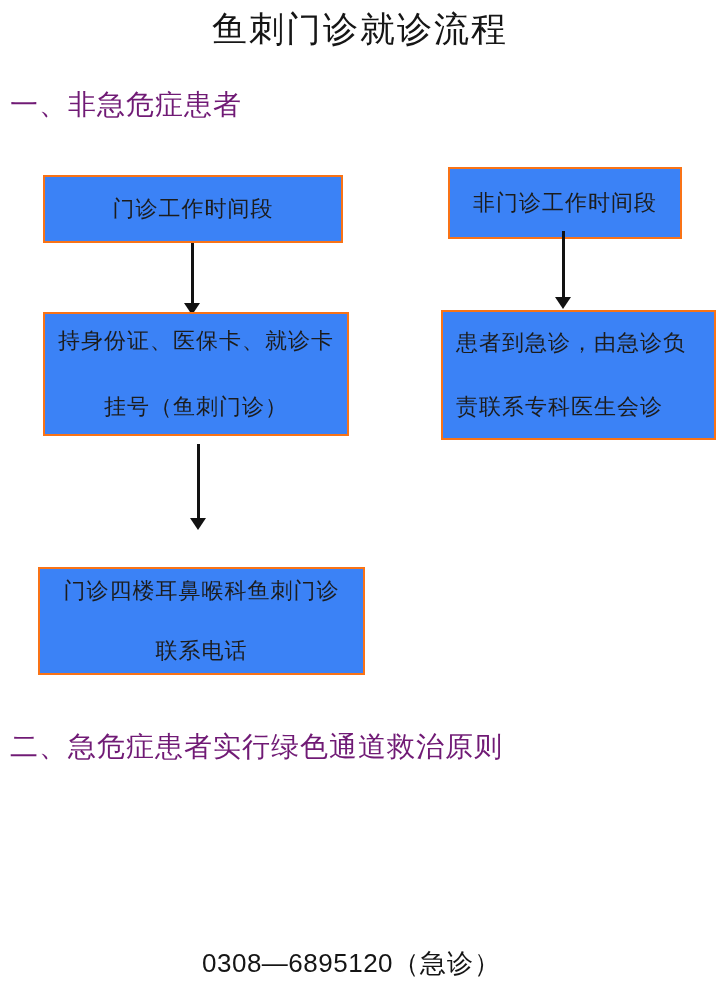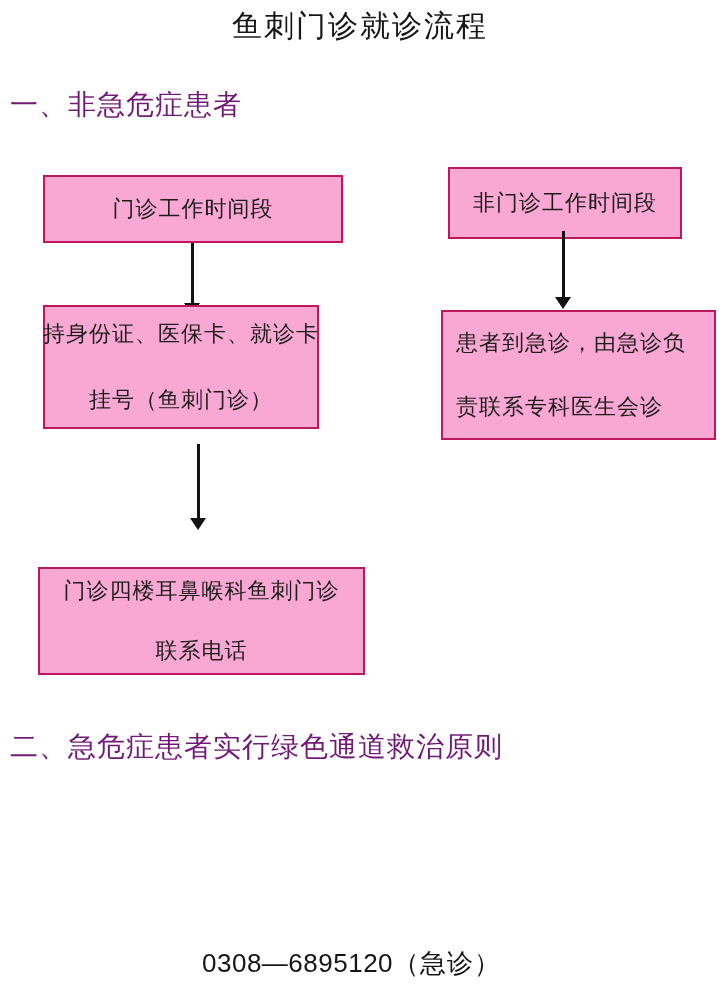--- a/index.html
+++ b/index.html
@@ -10,51 +10,51 @@
     width:720px;
     height:992px;
     background:#ffffff;
     overflow:hidden;
   }
   .doc-title {
     position:absolute;
     top:6px; left:0;
     width:100%;
     text-align:center;
-    font-size:30px;
+    font-size:35px;
     letter-spacing:2px;
     color:#161616;
   }
   .section-heading {
     position:absolute;
     font-size:28px;
     color:#701a75;
     letter-spacing:1px;
     white-space:nowrap;
   }
   .s1 { left:10px; top:86px; }
   .s2 { left:10px; top:728px; }
 
   .box {
     position:absolute;
-    border:2px solid #be185d;
-    background:#f9a8d4;
+    border:2px solid #f97316;
+    background:#3b82f6;
     display:flex;
     flex-direction:column;
     justify-content:center;
     align-items:center;
     font-size:22px;
     color:#1c1c1c;
     letter-spacing:1px;
     text-align:center;
   }
   .box .line { white-space:nowrap; }
 
   .box-l1 { left:43px;  top:175px; width:300px; height:68px; }
-  .box-l2 { left:43px;  top:305px; width:276px; height:124px; row-gap:36px; }
+  .box-l2 { left:43px;  top:312px; width:306px; height:124px; row-gap:36px; }
   .box-l3 { left:38px;  top:535px; width:327px; height:108px; row-gap:30px;margin-top:32px; }
   .box-r1 { left:448px; top:167px; width:234px; height:72px; }
   .box-r2 {
     left:425px; top:310px; width:275px; height:130px;
     align-items:flex-start; text-align:left;
     padding-left:13px; padding-right:6px; row-gap:34px;margin-left:16px;
   }
 
   .arrow {
     position:absolute;

